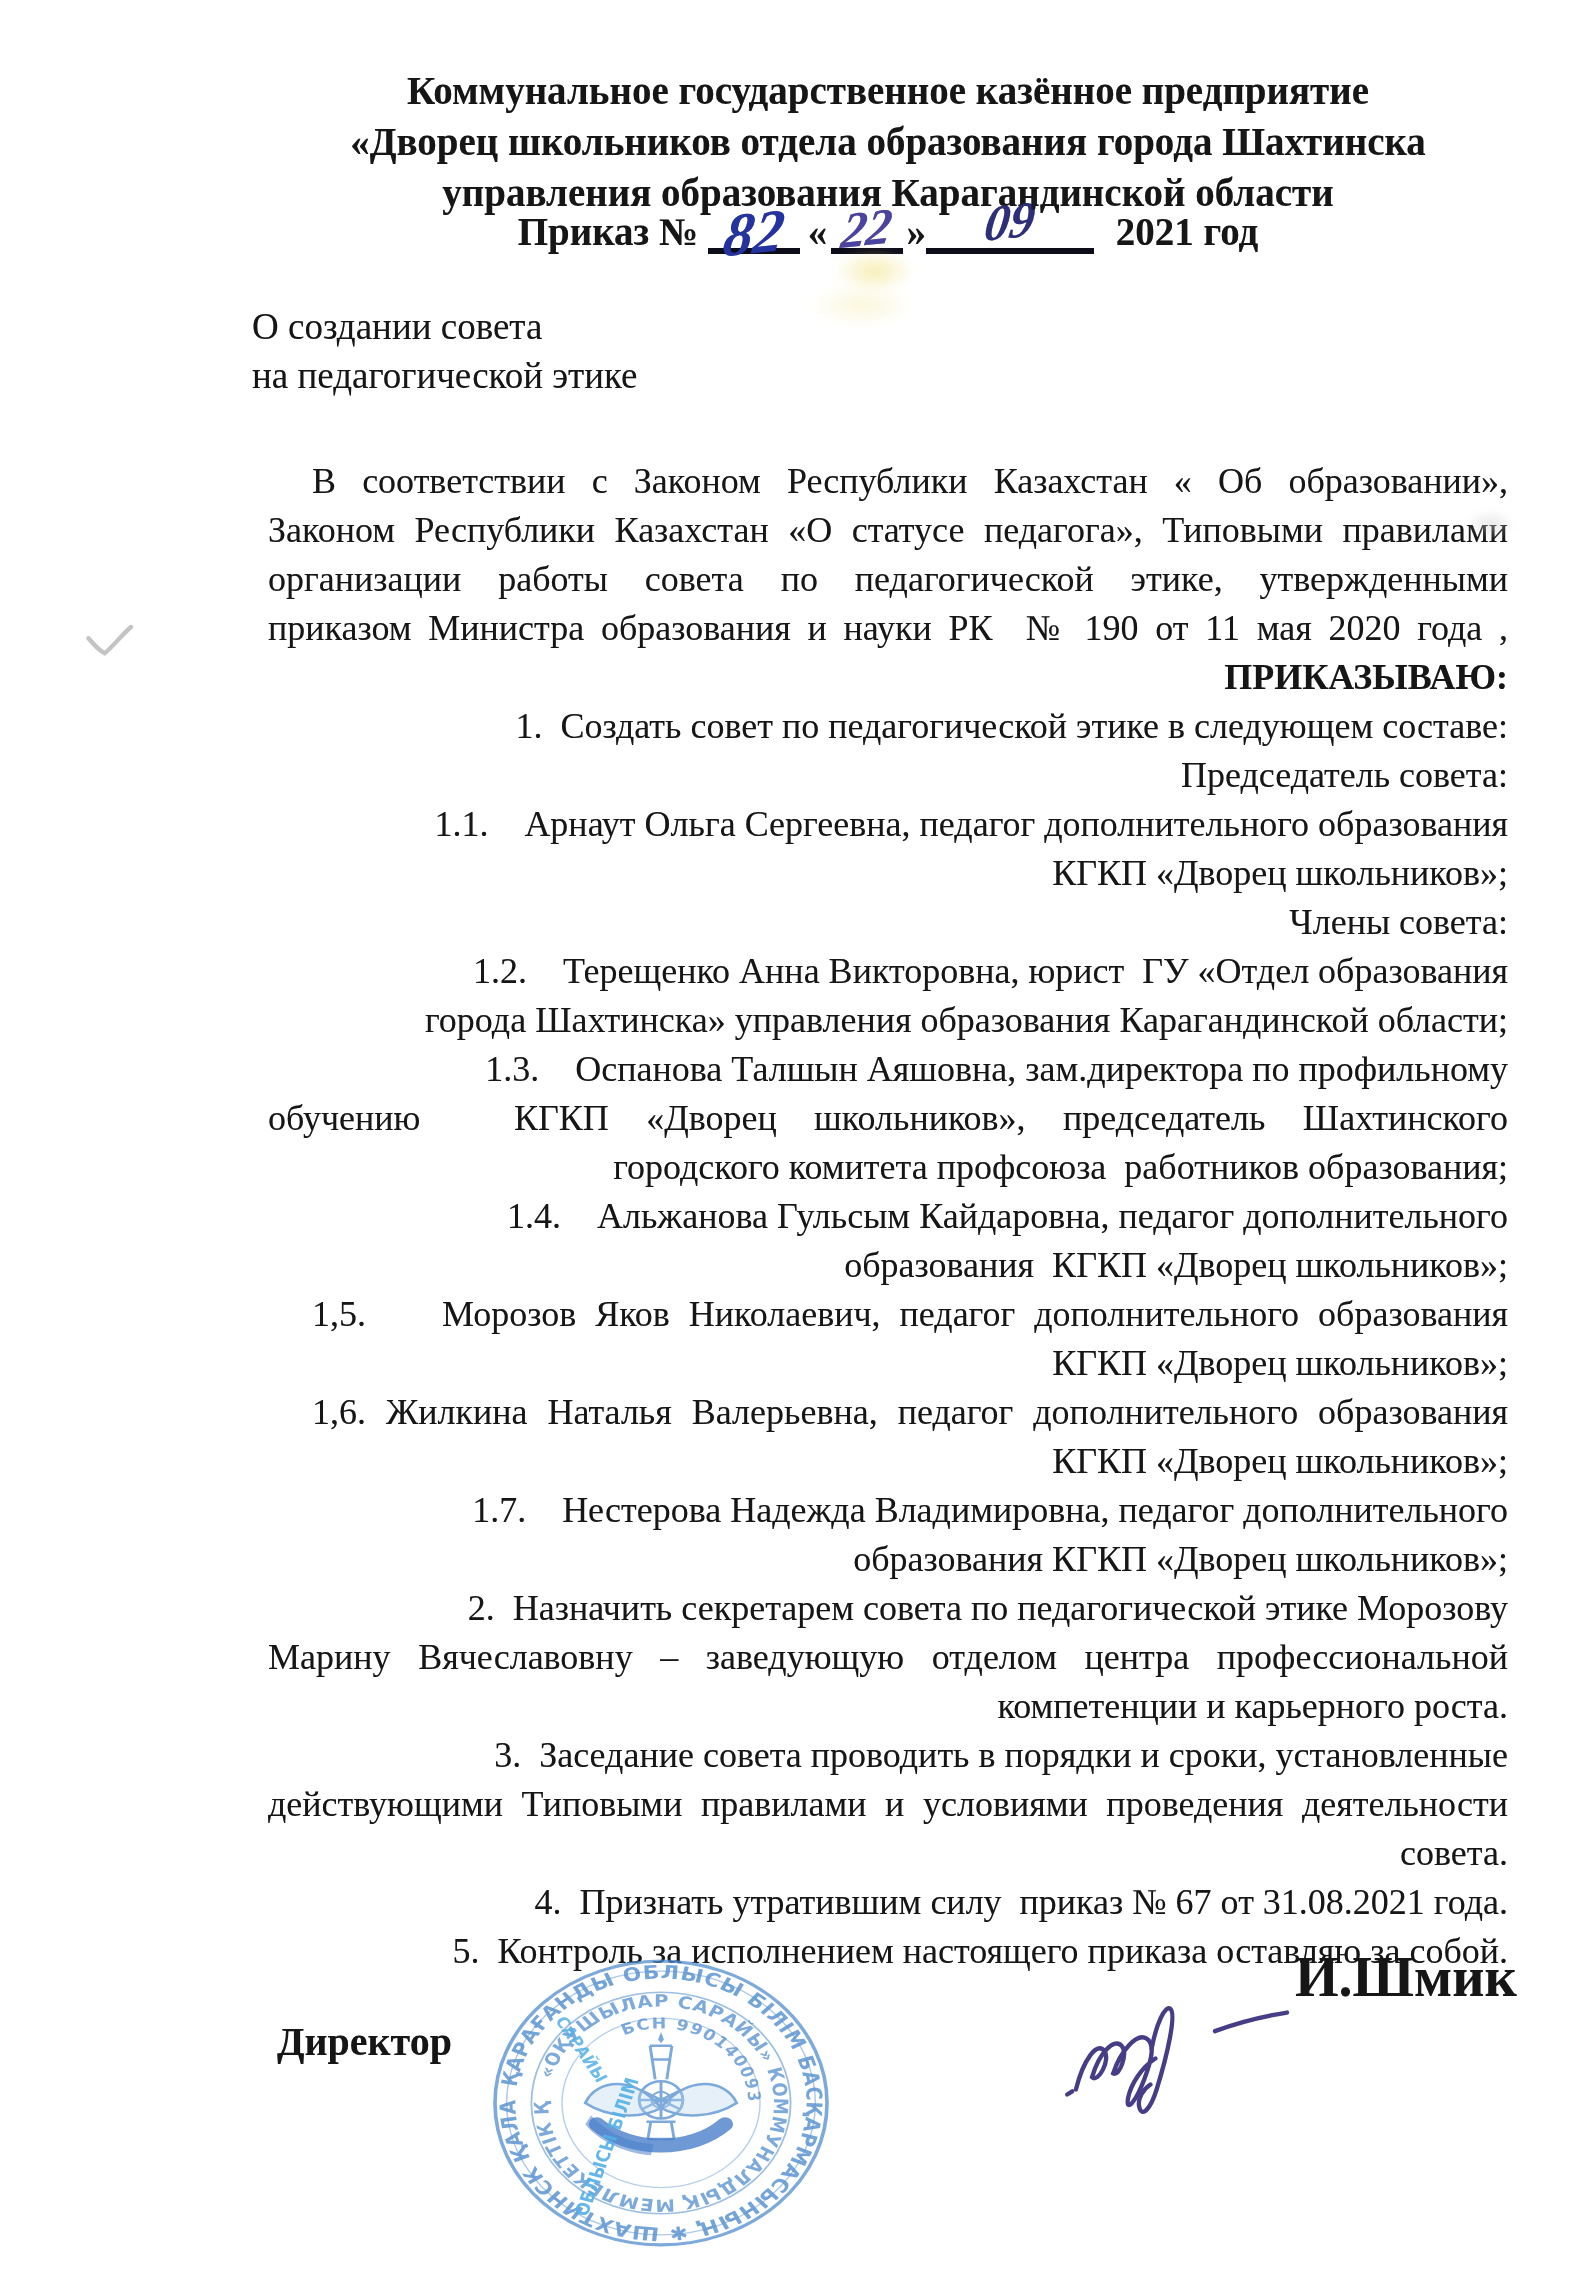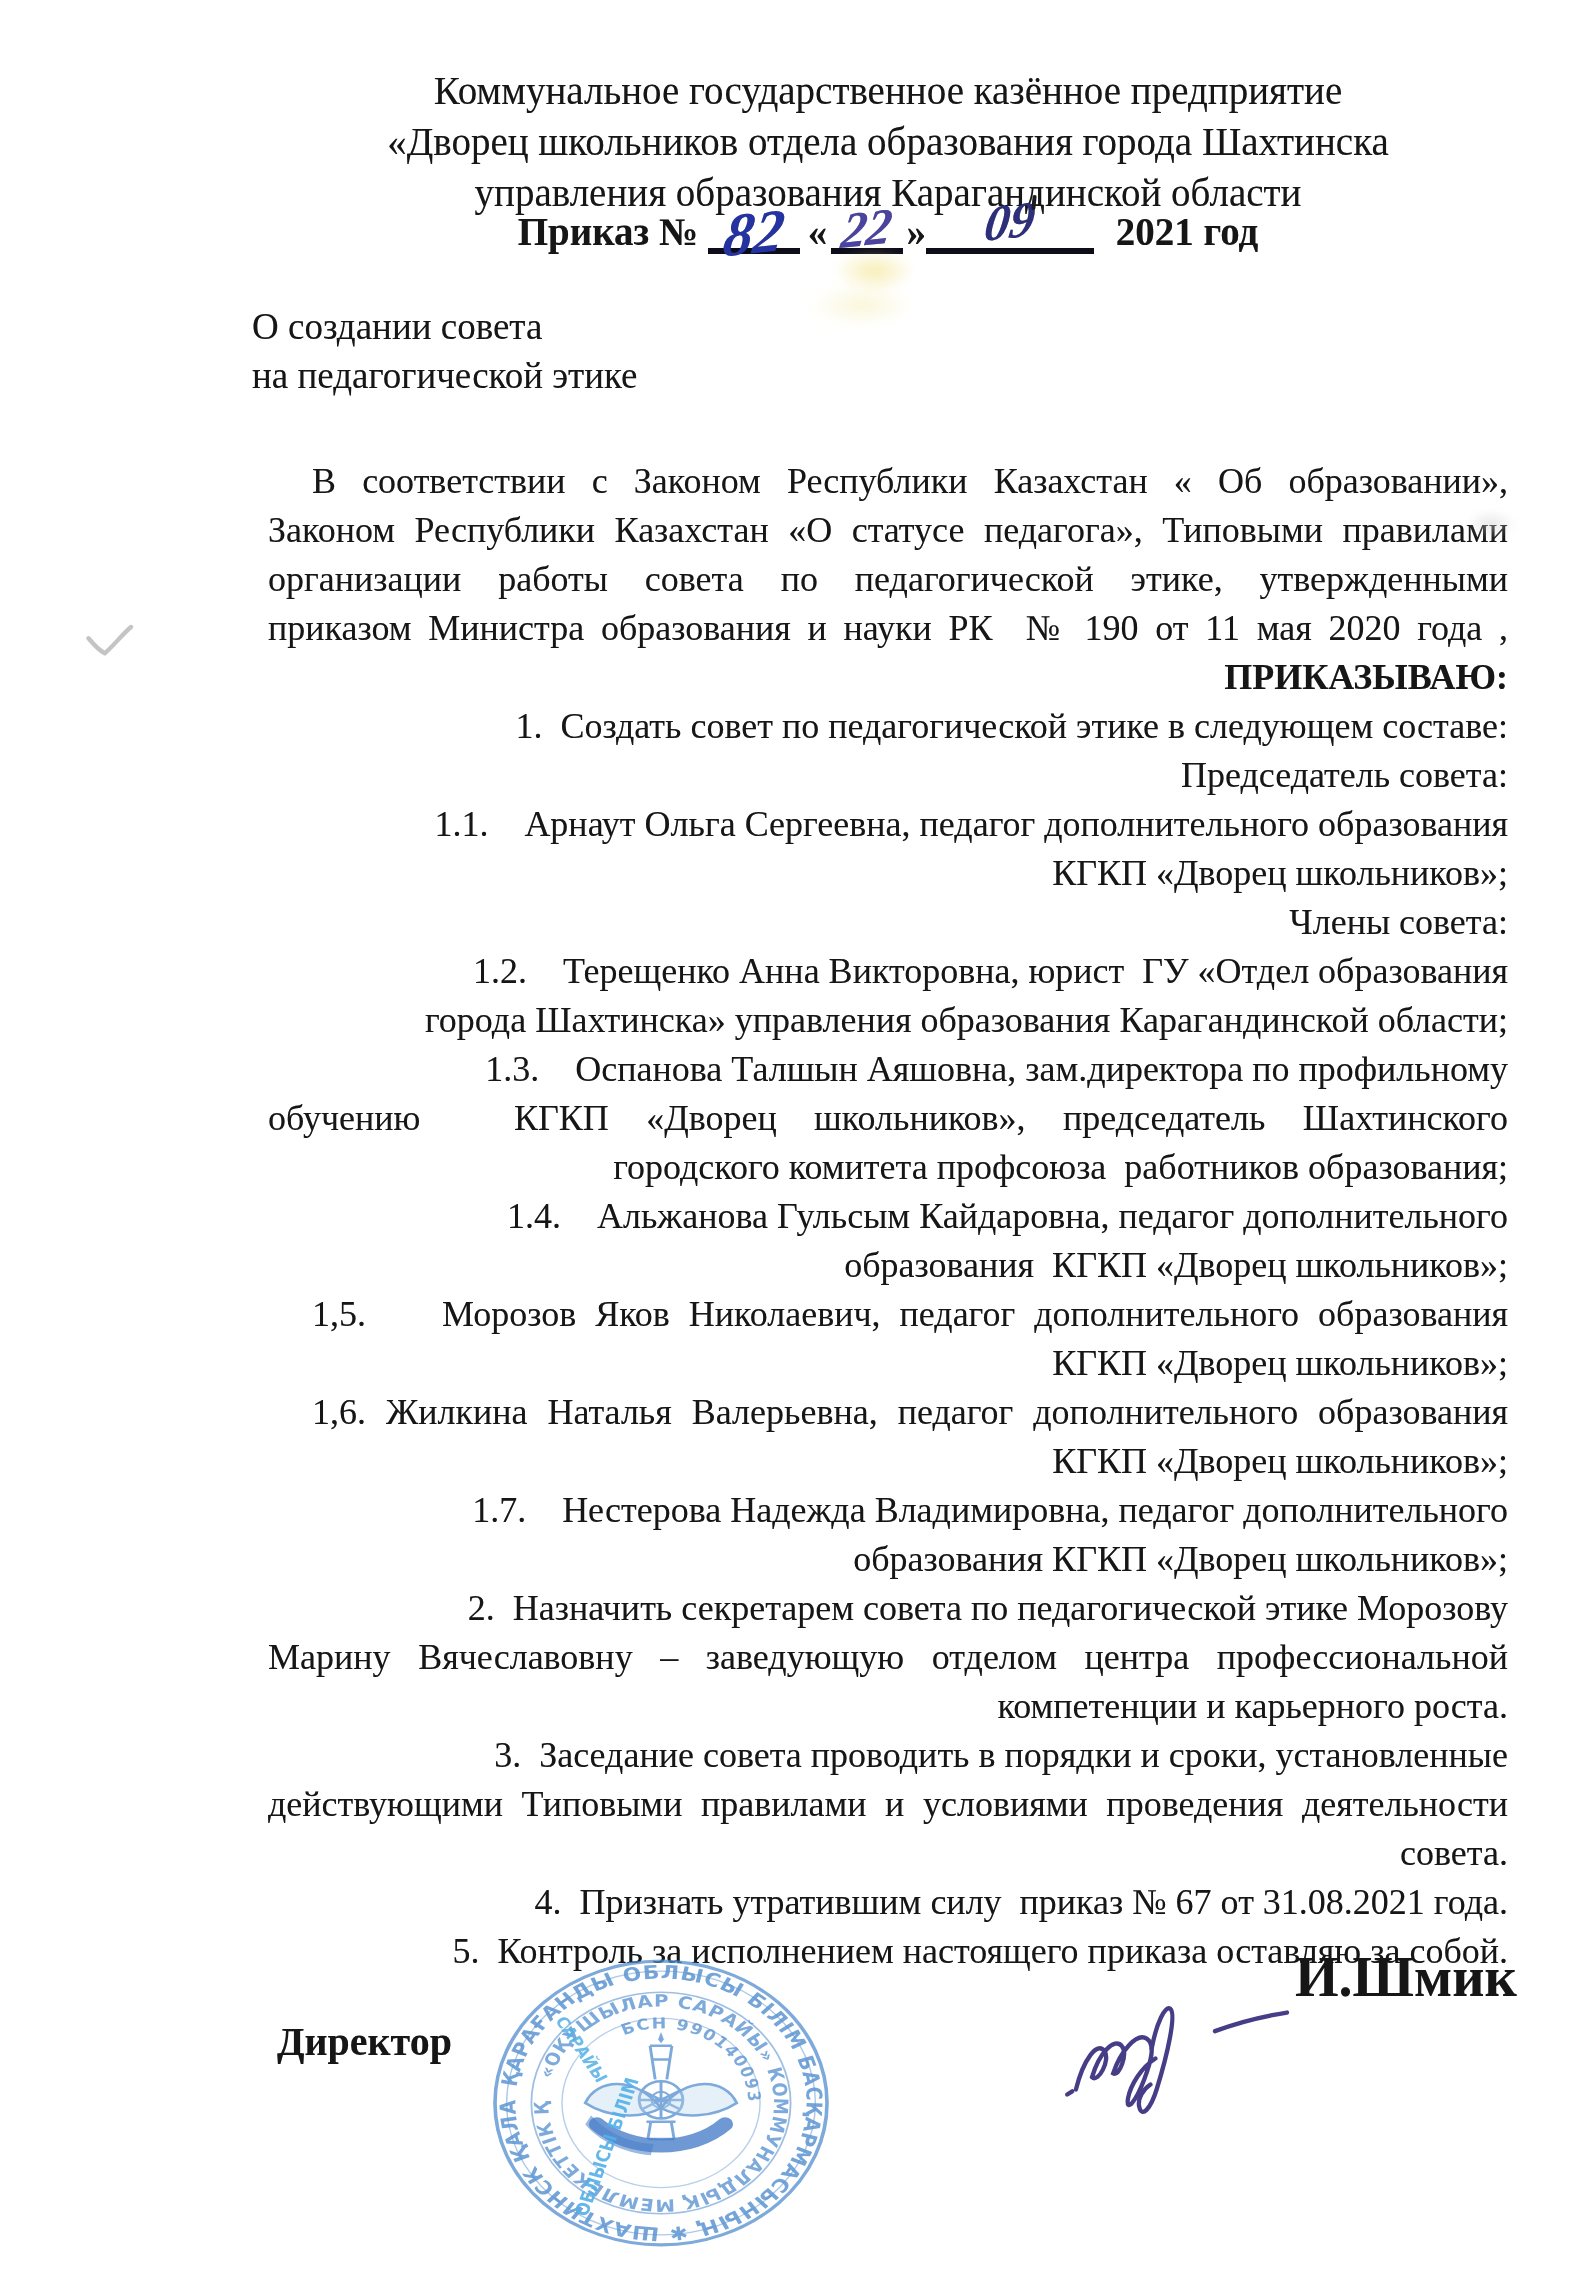--- a/index.html
+++ b/index.html
@@ -7,21 +7,21 @@
     position:relative;
     width:1593px;height:2295px;
     background:#ffffff;
     overflow:hidden;
     font-family:"Liberation Serif","DejaVu Serif",serif;
     color:#161616;
   }
   
   .hdr-line{
     position:absolute;left:268px;width:1240px;
-    text-align:center;font-weight:normal;font-size:39px;line-height:51px;
+    text-align:center;font-weight:bold;font-size:39px;line-height:51px;
     text-shadow:0 0 0.6px rgba(0,0,0,.35);
   }
   .order-row{
     position:absolute;left:268px;top:205px;width:1240px;height:49px;
     display:flex;justify-content:center;align-items:flex-end;
     font-weight:bold;font-size:39px;
     text-shadow:0 0 0.6px rgba(0,0,0,.35);
   }
   .order-text{white-space:pre;}
   .blank{

